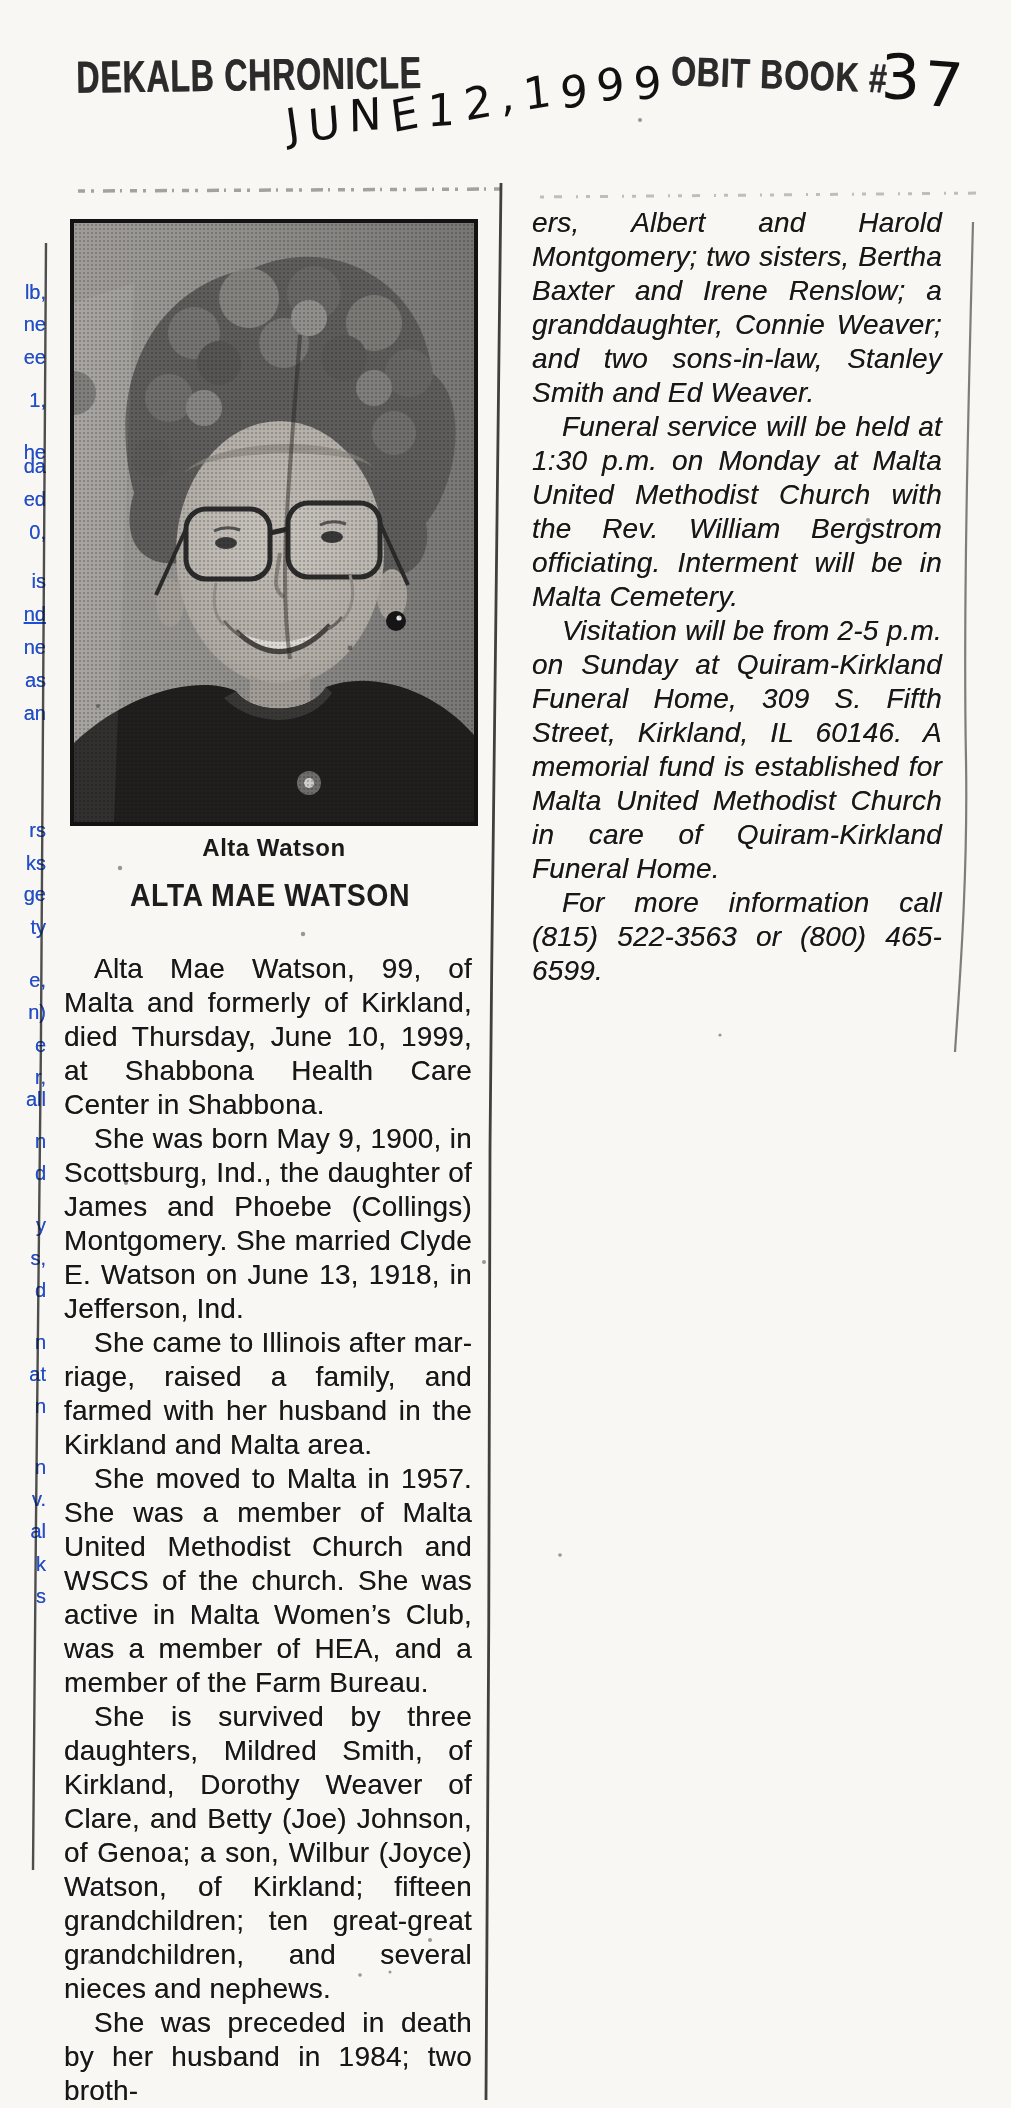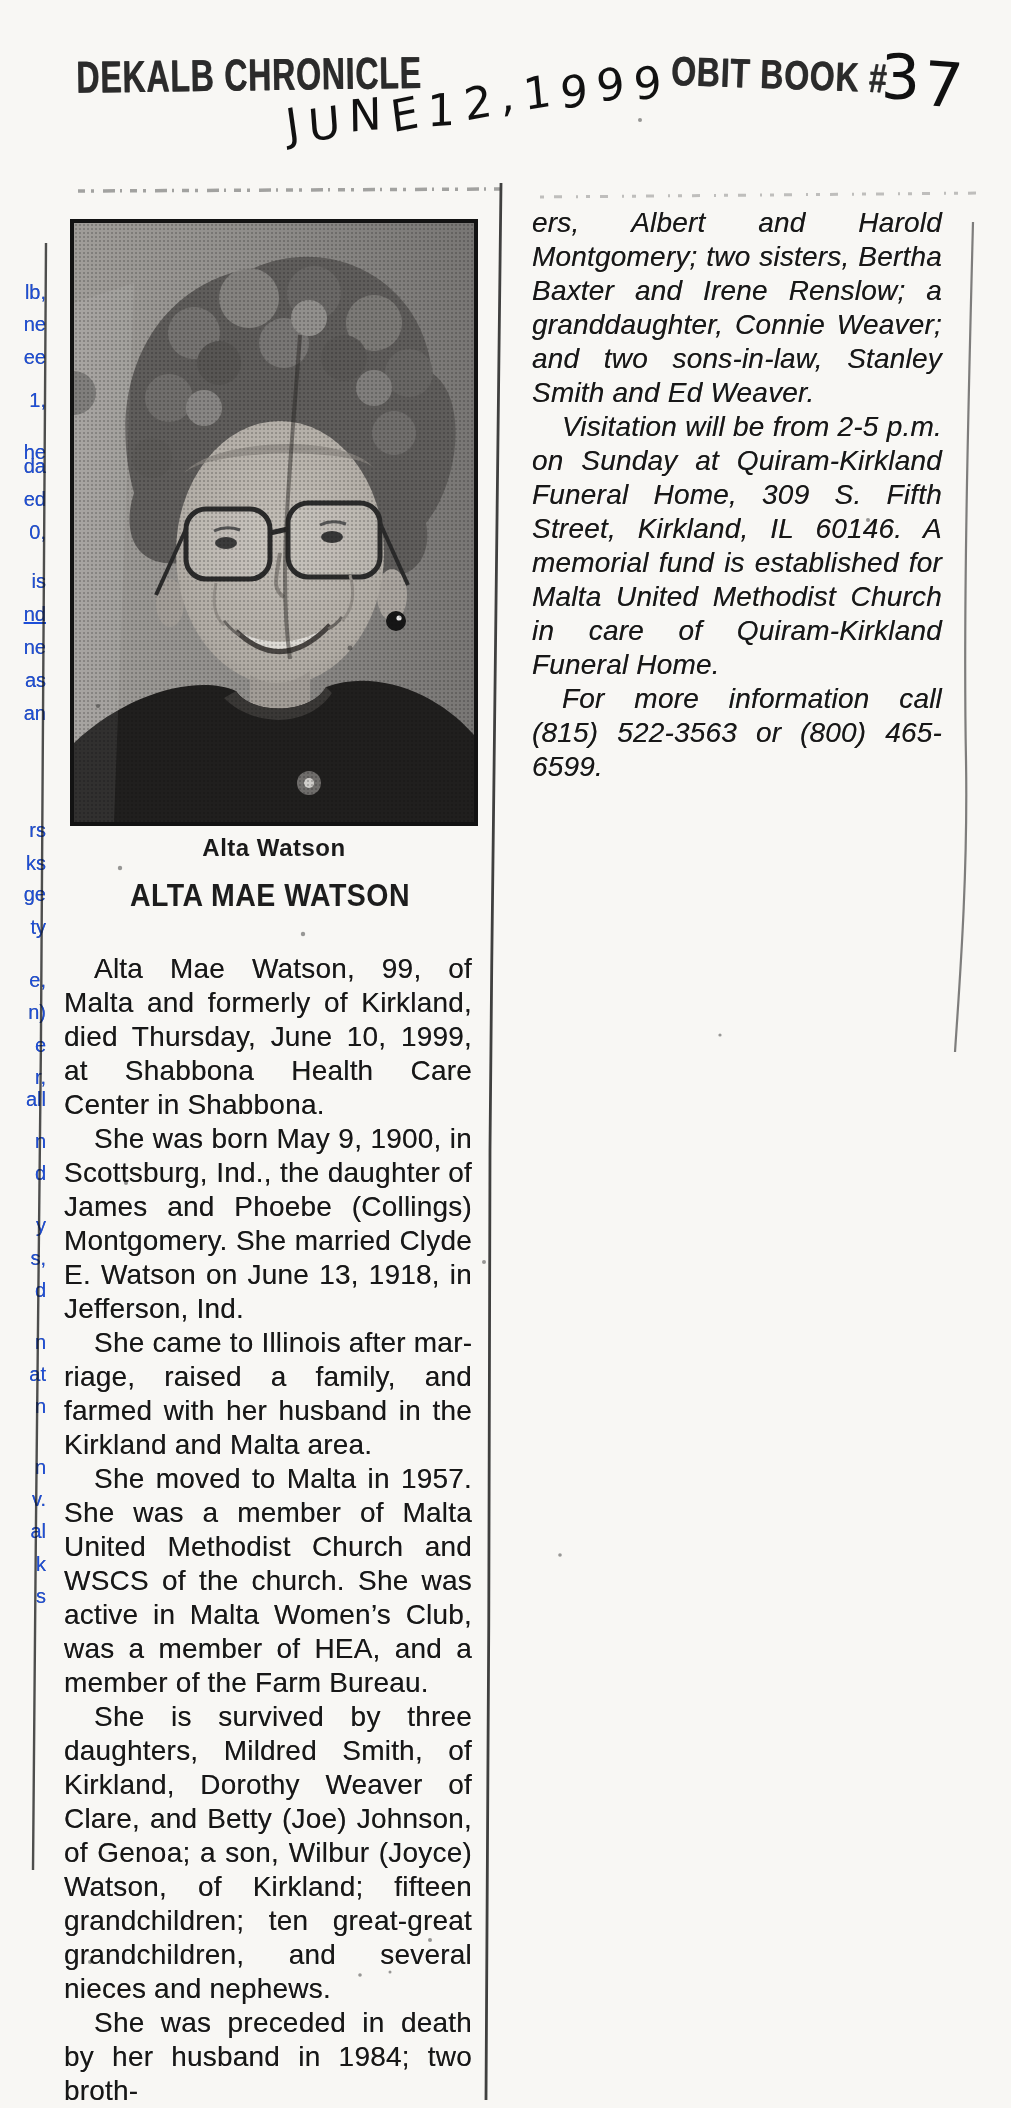--- a/index.html
+++ b/index.html
@@ -218,20 +218,21 @@
   <div class="col col-left" id="col-left">
       <p>Alta Mae Watson, 99, of Malta and formerly of Kirkland, died Thursday, June 10, 1999, at Shabbona Health Care Center in Shabbona.</p>
       <p>She was born May 9, 1900, in Scottsburg, Ind., the daughter of James and Phoebe (Collings) Montgomery. She married Clyde E. Watson on June 13, 1918, in Jefferson, Ind.</p>
       <p>She came to Illinois after mar­riage, raised a family, and farmed with her husband in the Kirkland and Malta area.</p>
       <p>She moved to Malta in 1957. She was a member of Malta United Methodist Church and WSCS of the church. She was active in Malta Women’s Club, was a member of HEA, and a member of the Farm Bureau.</p>
       <p>She is survived by three daughters, Mildred Smith, of Kirkland, Dorothy Weaver of Clare, and Betty (Joe) Johnson, of Genoa; a son, Wilbur (Joyce) Watson, of Kirkland; fifteen grandchildren; ten great-great grandchildren, and several nieces and nephews.</p>
       <p>She was preceded in death by her husband in 1984; two broth-</p>
     </div>
   <div class="col col-right" id="col-right">
       <p class="noindent">ers, Albert and Harold Montgomery; two sisters, Bertha Baxter and Irene Renslow; a granddaughter, Connie Weaver; and two sons-in-law, Stanley Smith and Ed Weaver.</p>
+      <p>Funeral service will be held at 1:30 p.m. on Monday at Malta United Methodist Church with the Rev. William Bergstrom officiat­ing. Interment will be in Malta Cemetery.</p>
       <p>Visitation will be from 2-5 p.m. on Sunday at Quiram-Kirkland Funeral Home, 309 S. Fifth Street, Kirkland, IL 60146. A memorial fund is established for Malta United Methodist Church in care of Quiram-Kirkland Funeral Home.</p>
       <p>For more information call (815) 522-3563 or (800) 465-6599.</p>
     </div>
 
   <div id="edge-strip">
       <div class="edge-frag" style="top: 277px;">lb,</div>
       <div class="edge-frag" style="top: 309px;">ne</div>
       <div class="edge-frag" style="top: 342px;">ee</div>
       <div class="edge-frag" style="top: 385px;">1,</div>
       <div class="edge-frag" style="top: 437px;">he</div>

